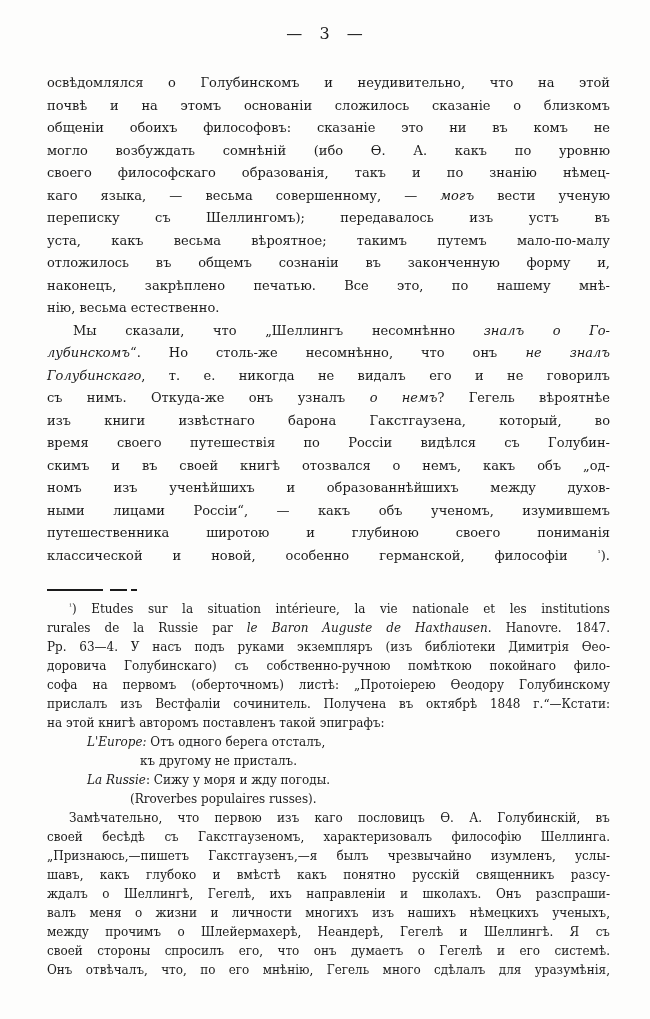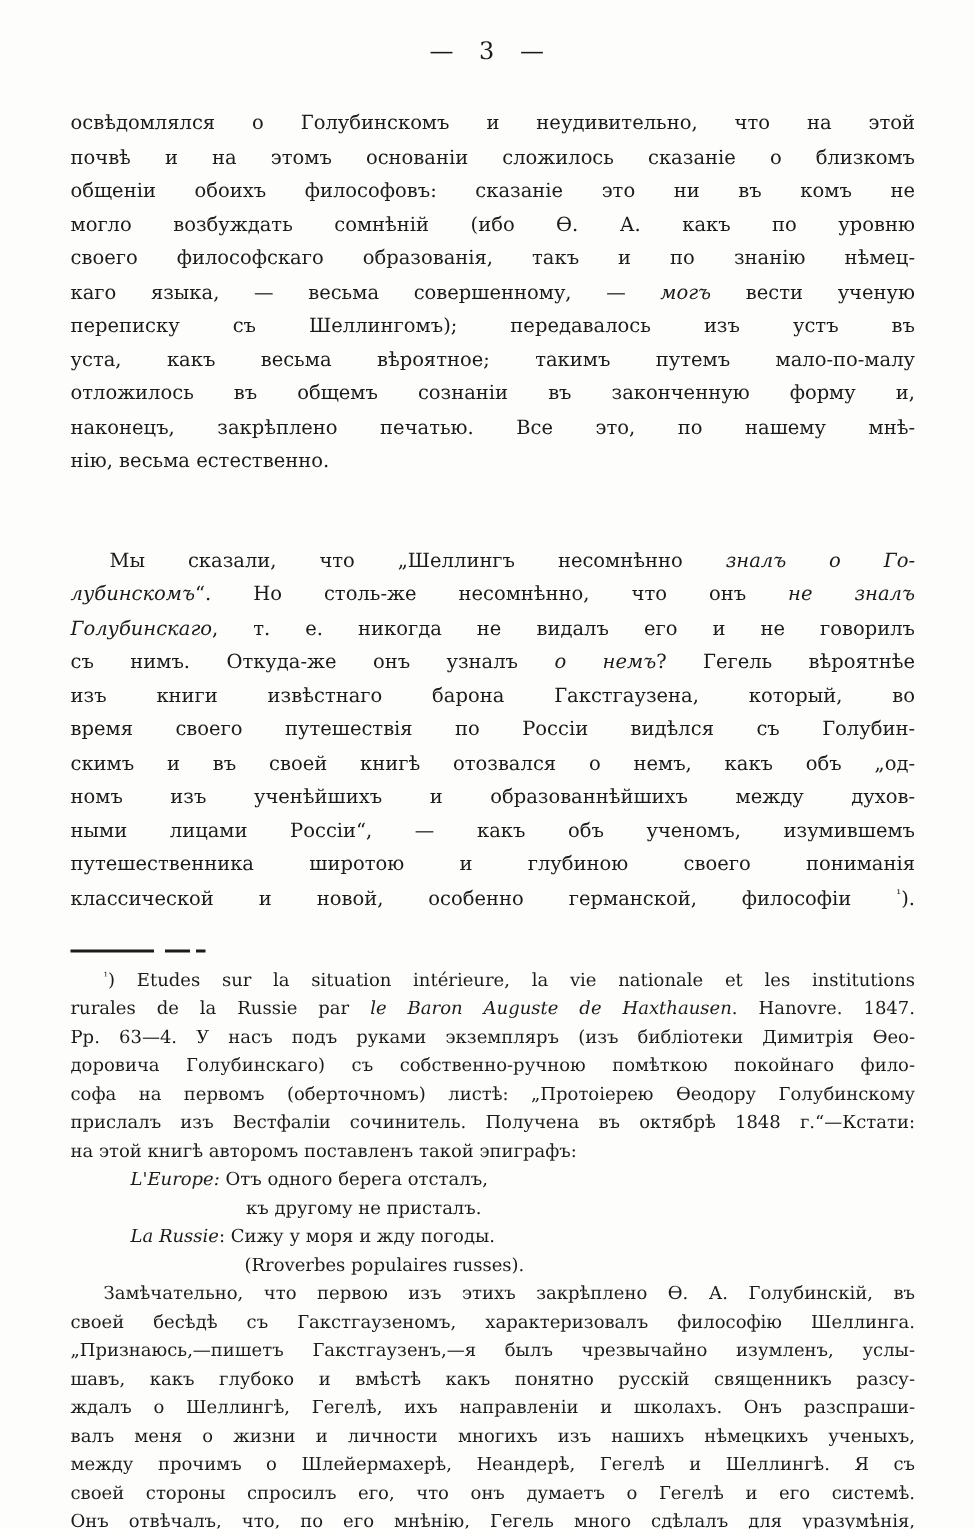--- a/index.html
+++ b/index.html
@@ -29,21 +29,21 @@
   .main {
     margin: 29px 40px 0 47px;
     font-size: 13px;
     line-height: 22.5px;
   }
   .tline {
     text-align: justify;
     text-align-last: justify;
   }
   .tline.end { text-align-last: left; }
-  .main .tline.ind { text-indent: 26px; margin-top: 44px; }
+  .main .tline.ind { text-indent: 26px; }
   .it { font-style: italic; }
   .sup {
     font-size: 62%;
     vertical-align: 0.5em;
     line-height: 0;
   }
   .fnsep {
     margin: 22px 0 9px 47px;
     width: 90px;
     height: 2px;
@@ -58,22 +58,22 @@
     line-height: 19px;
   }
   .fn .tline.ind { text-indent: 22px; }
   .fn .tline.ep1,
   .fn .tline.ep2,
   .fn .tline.ep3 {
     text-align: left;
     text-align-last: left;
   }
   .fn .tline.ep1 { margin-left: 40px; }
-  .fn .tline.ep2 { margin-left: 117px; }
-  .fn .tline.ep3 { margin-left: 116px; text-align: center; }
+  .fn .tline.ep2 { margin-left: 93px; }
+  .fn .tline.ep3 { margin-left: 83px; text-align: center; }
 </style>
 </head>
 <body>
 
 <div class="page">
   <div class="pagenum">— 3 —</div>
 
   <div class="main">
       <div class="tline"><span>освѣдомлялся о Голубинскомъ и неудивительно, что на этой</span></div>
       <div class="tline"><span>почвѣ и на этомъ основаніи сложилось сказаніе о близкомъ</span></div>
@@ -106,21 +106,21 @@
       <div class="tline"><span>rurales de la Russie par </span><span class="it">le Baron Auguste de Haxthausen</span><span>. Hanovre. 1847.</span></div>
       <div class="tline"><span>Pp. 63—4. У насъ подъ руками экземпляръ (изъ библіотеки Димитрія Ѳео-</span></div>
       <div class="tline"><span>доровича Голубинскаго) съ собственно-ручною помѣткою покойнаго фило-</span></div>
       <div class="tline"><span>софа на первомъ (оберточномъ) листѣ: „Протоіерею Ѳеодору Голубинскому</span></div>
       <div class="tline"><span>прислалъ изъ Вестфаліи сочинитель. Получена въ октябрѣ 1848 г.“—Кстати:</span></div>
       <div class="tline end"><span>на этой книгѣ авторомъ поставленъ такой эпиграфъ:</span></div>
       <div class="tline ep1"><span class="it">L'Europe:</span><span> Отъ одного берега отсталъ,</span></div>
       <div class="tline ep2"><span>къ другому не присталъ.</span></div>
       <div class="tline ep1"><span class="it">La Russie</span><span>: Сижу у моря и жду погоды.</span></div>
       <div class="tline ep3"><span>(Rroverbes populaires russes).</span></div>
-      <div class="tline ind"><span>Замѣчательно, что первою изъ этихъ закрѣплено Ѳ. А. Голубинскій, въ</span></div>
+      <div class="tline ind"><span>Замѣчательно, что первою изъ каго пословицъ Ѳ. А. Голубинскій, въ</span></div>
       <div class="tline"><span>своей бесѣдѣ съ Гакстгаузеномъ, характеризовалъ философію Шеллинга.</span></div>
       <div class="tline"><span>„Признаюсь,—пишетъ Гакстгаузенъ,—я былъ чрезвычайно изумленъ, услы-</span></div>
       <div class="tline"><span>шавъ, какъ глубоко и вмѣстѣ какъ понятно русскій священникъ разсу-</span></div>
       <div class="tline"><span>ждалъ о Шеллингѣ, Гегелѣ, ихъ направленіи и школахъ. Онъ разспраши-</span></div>
       <div class="tline"><span>валъ меня о жизни и личности многихъ изъ нашихъ нѣмецкихъ ученыхъ,</span></div>
       <div class="tline"><span>между прочимъ о Шлейермахерѣ, Неандерѣ, Гегелѣ и Шеллингѣ. Я съ</span></div>
       <div class="tline"><span>своей стороны спросилъ его, что онъ думаетъ о Гегелѣ и его системѣ.</span></div>
       <div class="tline"><span>Онъ отвѣчалъ, что, по его мнѣнію, Гегель много сдѣлалъ для уразумѣнія,</span></div>
     </div>
 </div>

